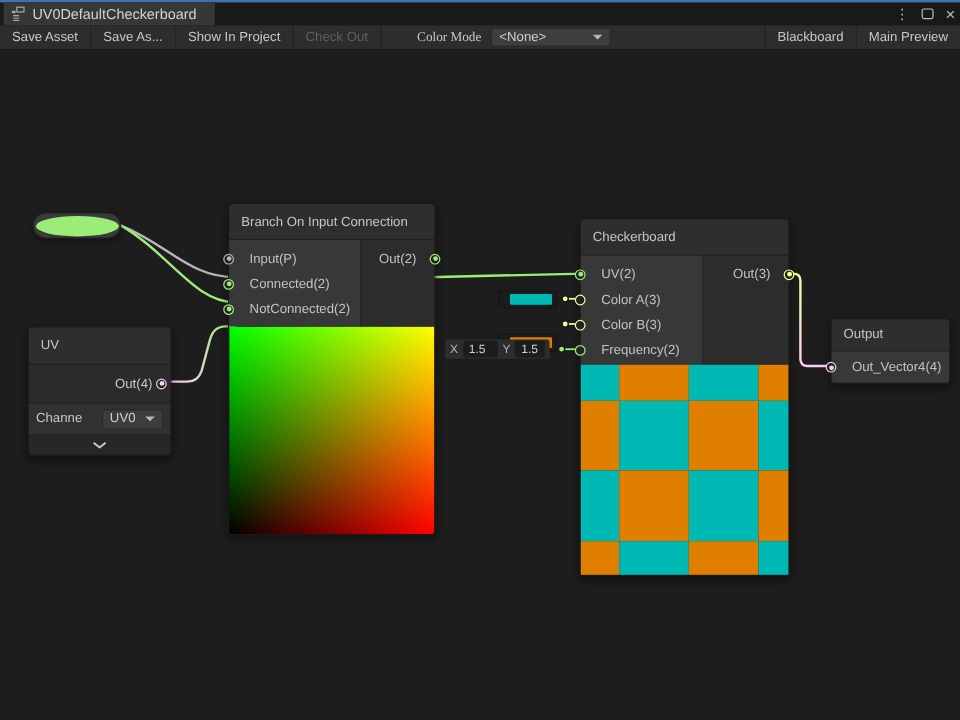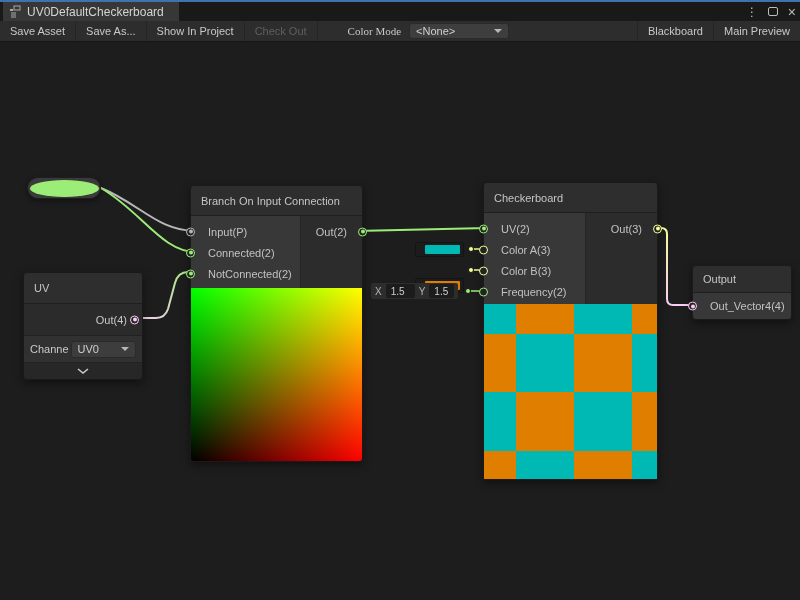--- a/index.html
+++ b/index.html
@@ -61,21 +61,21 @@
   
   .preview-grad { height:173px; border-radius:0 0 3px 3px;
       background-image:linear-gradient(to right,#000,#f00), linear-gradient(to top,#000,#0f0);
       background-blend-mode:screen; }
   .checker { height:175px; border-radius:0 0 3px 3px; display:grid;
              grid-template-columns:32px 58px 58px 1fr; grid-template-rows:30px 58px 59px 1fr; }
 
   
   .uvrow-out { position:relative; height:32px; background:#2b2b2b; display:flex; align-items:center;
                justify-content:flex-end; padding-right:15px; border-bottom:1px solid #222; }
-  .uvrow-ch { height:27px; background:#313131; display:flex; align-items:center; padding:0 6px; gap:2px;
+  .uvrow-ch { height:27px; background:#313131; display:flex; align-items:center; padding:0 6px; gap:16px;
               border-bottom:1px solid #222; }
   .uvrow-ch .dd { flex:1; height:17px; background:#3d3d3d; }
   .collapse { height:16px; background:#272727; display:flex; align-items:center; justify-content:center;
               border-radius:0 0 3px 3px; }
 
   
   .widget { position:absolute; z-index:2; }
   .cfield { width:49px; height:15px; background:#1c1c1c; border-radius:2px; position:relative; border:1px solid #141414; }
   .cfield .swatch { position:absolute; top:2px; bottom:2px; left:9px; right:3px; border-radius:1px; }
   .wdot { position:absolute; z-index:2; width:6px; height:6px; border-radius:50%; border:1px solid #161616; }
@@ -163,21 +163,21 @@
         <span class="dd-arrow"></span>
       </div>
     </div>
     <div class="collapse">
       <svg width="12" height="6" viewBox="0 0 12 6">
         <polyline points="1,1 6,5 11,1" fill="none" stroke="#c9c9c9" stroke-width="1.6"></polyline>
       </svg>
     </div>
   </div>
 
-  <div class="node" style="left:190px; top:143px; width:173px;">
+  <div class="node" style="left:190px; top:127px; width:173px;">
     <div class="ntitle">Branch On Input Connection</div>
     <div class="nbody" style="height:72px">
       <div class="incol" style="width:110px">
         <div class="prow">
           <span class="port in connected pc-prop"></span>
           <span>Input(P)</span>
         </div>
         <div class="prow">
           <span class="port in connected pc-vec2"></span>
           <span>Connected(2)</span>

